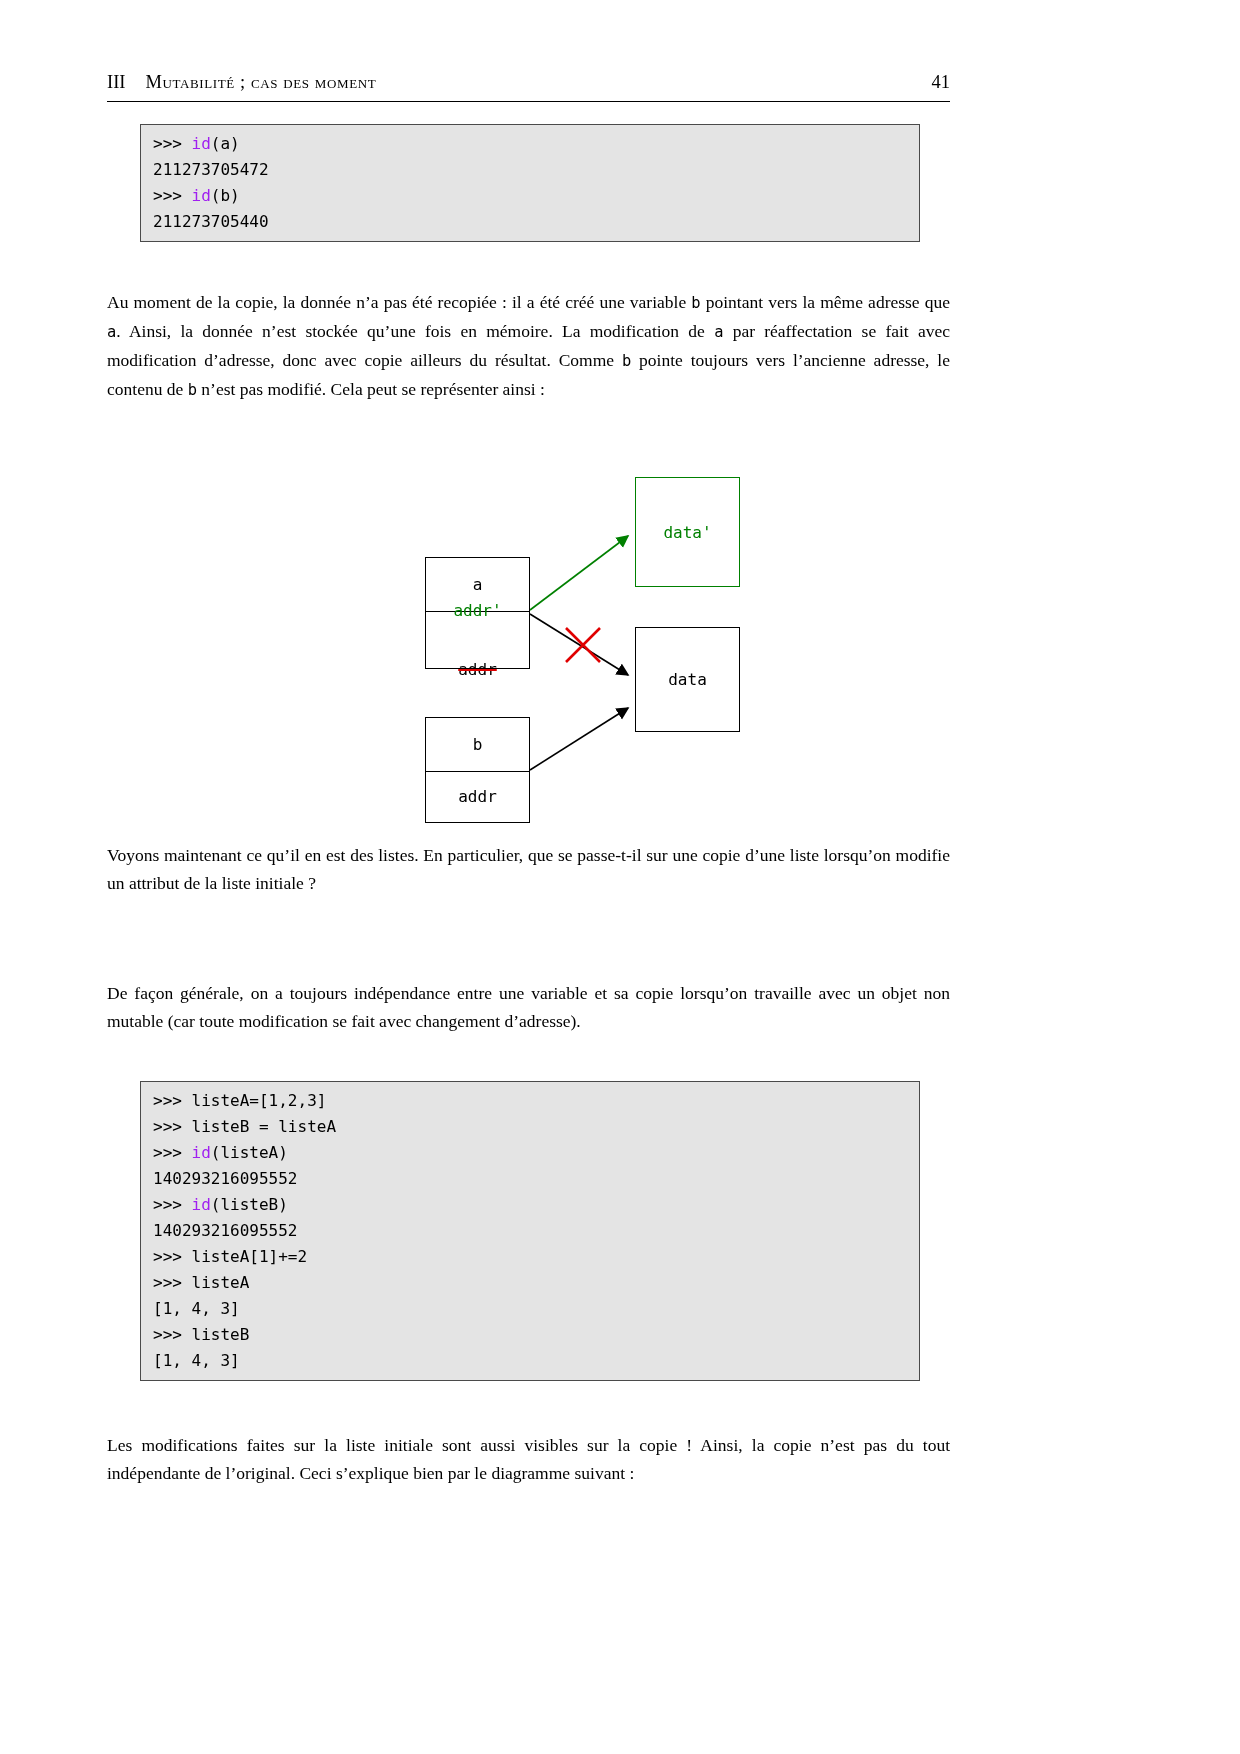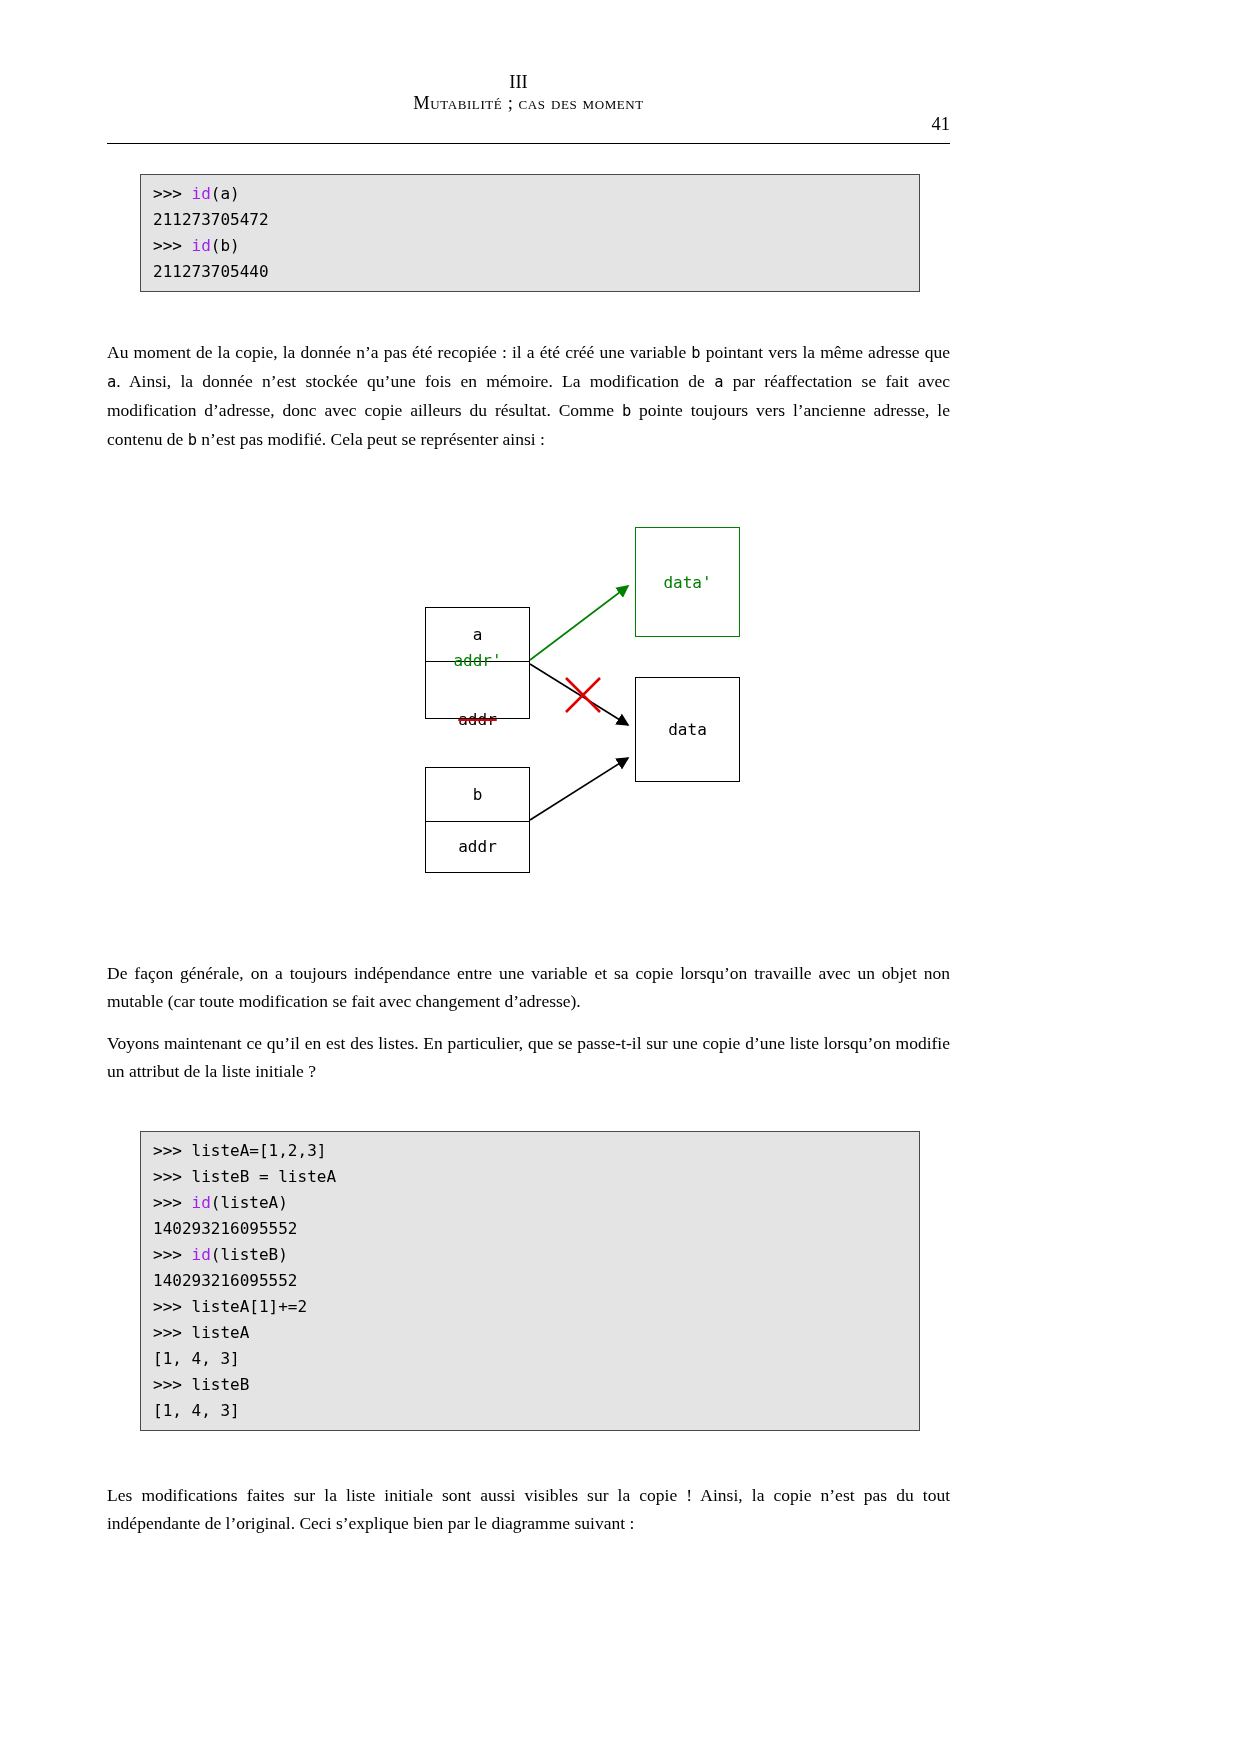--- a/index.html
+++ b/index.html
@@ -11,43 +11,42 @@
     overflow:hidden;
   }
   .page {
     position:relative;
     width:1240px; height:1754px;
     padding:72px 290px 0 107px;
     background:#fff;
   }
   
   .hdr {
-    display:flex; align-items:center;
+    display:flex; align-items:flex-end;
     font-size:18.5px;
-    flex-direction:column;
   }
   .hdr .sec { margin-right:20px; }
   .hdr .title { font-variant:small-caps; letter-spacing:0.6px; }
   .hdr .pn { margin-left:auto; }
   .hdr-rule {
     border:none; border-top:1.6px solid #000;
     margin-top:8px;
   }
   
   .codeblock {
     background:#e4e4e4;
     border:1.4px solid #4a4a4a;
     margin:0 30px 0 33px;
     padding:6px 12px;
     font-family:"DejaVu Sans Mono", monospace;
     font-size:16px;
     line-height:26px;
     color:#000;
   }
-  .codeblock.first  { margin-top:30px; }
+  .codeblock.first  { margin-top:22px; }
   .codeblock.second { margin-top:46px; }
   .code-line { white-space:pre; }
   .kw { color:var(--kw-color,#a020f0); }
   
   .para {
     font-size:17.5px;
     line-height:28px;
     text-align:justify;
   }
   .para .mono {
@@ -149,23 +148,23 @@
       <div class="cell" style="height:55px;">
         <span>b</span>
       </div>
       <div class="cell" style="height:52px;">
         <span>addr</span>
       </div>
     </div>
 
   </div>
 
+  <p class="para para-3"><span>Voyons maintenant ce qu’il en est des listes. En particulier, que se passe-t-il sur une copie d’une liste lorsqu’on modifie un attribut de la liste initiale ?</span></p>
+
   <p class="para para-2"><span>De façon générale, on a toujours indépendance entre une variable et sa copie lorsqu’on travaille avec un objet non mutable (car toute modification se fait avec changement d’adresse).</span></p>
-
-  <p class="para para-3"><span>Voyons maintenant ce qu’il en est des listes. En particulier, que se passe-t-il sur une copie d’une liste lorsqu’on modifie un attribut de la liste initiale ?</span></p>
 
   <div class="codeblock second">
     <div class="code-line"><span>&gt;&gt;&gt; listeA=[1,2,3]</span></div>
     <div class="code-line"><span>&gt;&gt;&gt; listeB = listeA</span></div>
     <div class="code-line"><span>&gt;&gt;&gt; </span><span class="kw">id</span><span>(listeA)</span></div>
     <div class="code-line"><span>140293216095552</span></div>
     <div class="code-line"><span>&gt;&gt;&gt; </span><span class="kw">id</span><span>(listeB)</span></div>
     <div class="code-line"><span>140293216095552</span></div>
     <div class="code-line"><span>&gt;&gt;&gt; listeA[1]+=2</span></div>
     <div class="code-line"><span>&gt;&gt;&gt; listeA</span></div>

